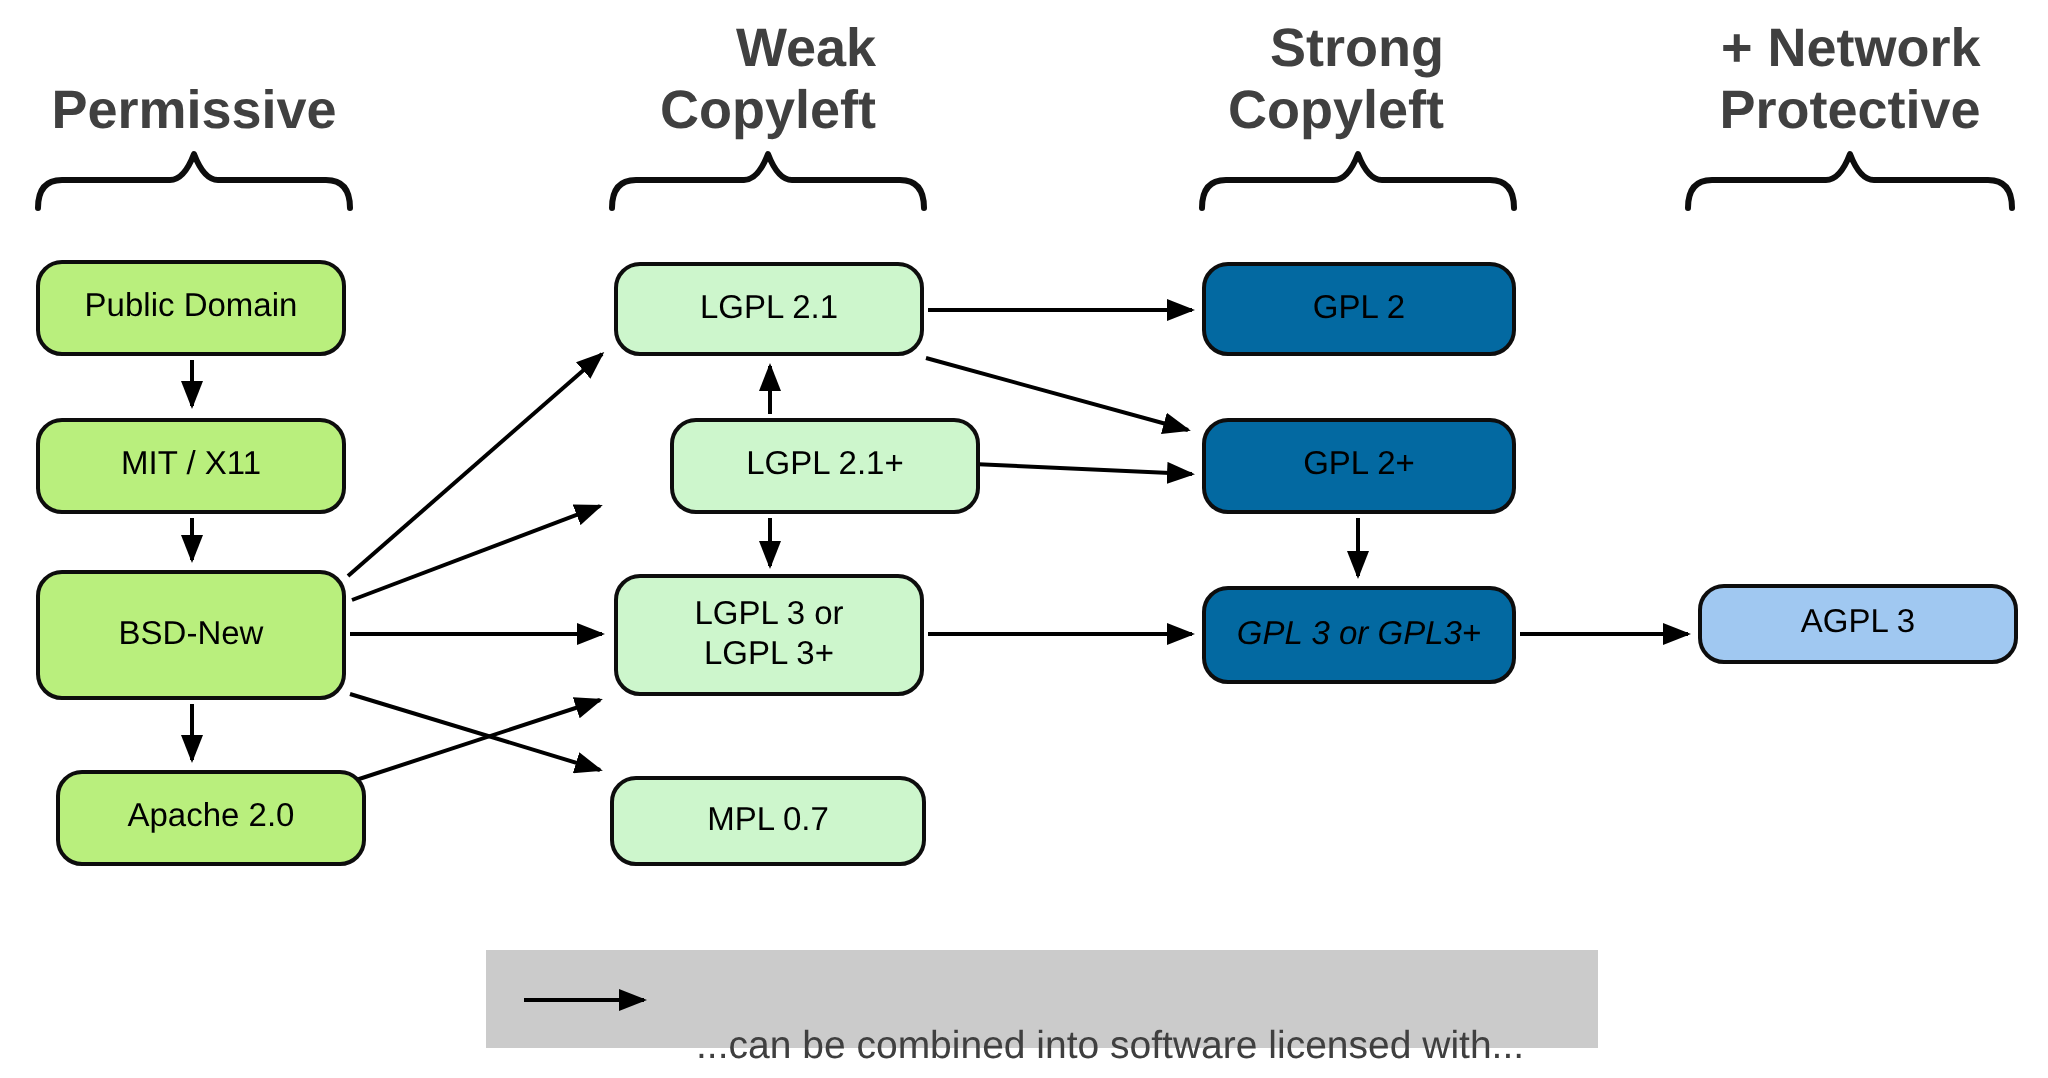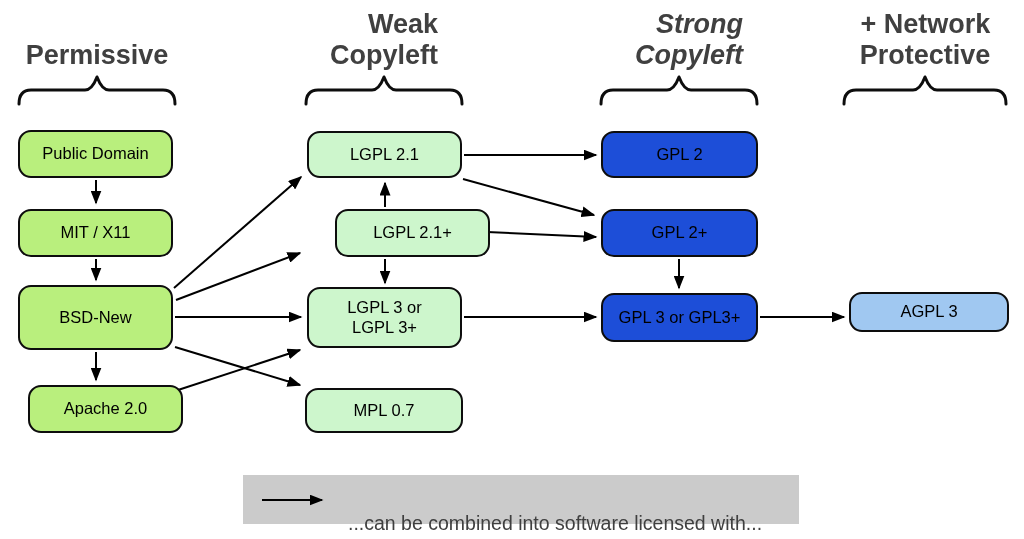--- a/index.html
+++ b/index.html
@@ -17,53 +17,53 @@
   
   .node{
     position:absolute;box-sizing:border-box;
     border:2.5px solid #0d0d0d;border-radius:13px;
     display:flex;align-items:center;justify-content:center;
     text-align:center;font-size:16.5px;line-height:1.2;color:#000;
     white-space:pre-line;
   }
   .fill-permissive{background:#b9ef7d;}
   .fill-weak{background:#cdf6cc;}
-  .fill-strong{background:#1d4ed8;}
+  .fill-strong{background:#0369a1;}
   .fill-network{background:#a0c8f1;}
 
   .n-public{left:18px;top:130px;width:155px;height:48px;}
   .n-mit{left:18px;top:209px;width:155px;height:48px;}
   .n-bsd{left:18px;top:285px;width:155px;height:65px;}
   .n-apache{left:18px;top:385px;width:155px;height:48px;margin-left:10px;}
   .n-lgpl21{left:307px;top:131px;width:155px;height:47px;}
   .n-lgpl21p{left:307px;top:209px;width:155px;height:48px;margin-left:28px;}
   .n-lgpl3{left:307px;top:287px;width:155px;height:61px;}
   .n-mpl{left:305px;top:388px;width:158px;height:45px;}
   .n-gpl2{left:601px;top:131px;width:157px;height:47px;}
   .n-gpl2p{left:601px;top:209px;width:157px;height:48px;}
-  .n-gpl3{left:601px;top:293px;width:157px;height:49px;}
+  .n-gpl3{left:601px;top:293px;width:157px;height:49px;font-style:italic;}
   .n-agpl{left:849px;top:292px;width:160px;height:40px;}
 
   .edge-layer{position:absolute;left:0;top:0;width:1024px;height:539px;}
 
   
   .legend{
     position:absolute;left:243px;top:475px;width:556px;height:49px;
     background:#cbcbcb;display:flex;align-items:center;
     padding-left:15px;box-sizing:border-box;gap:10px;
   }
   .legend-text{font-size:19.5px;color:#3f3f3f;margin-top:48px;}
 </style>
 </head>
 <body>
 
 <div class="hdr" style="left:18px;width:158px;">Permissive</div>
 <div class="hdr" style="left:306px;width:156px;">Weak
 Copyleft</div>
-<div class="hdr" style="left:611px;width:156px;font-style:italic;">Strong
+<div class="hdr" style="left:590px;width:156px;">Strong
 Copyleft</div>
 <div class="hdr" style="left:840px;width:170px;">+ Network
 Protective</div>
 
 <svg class="edge-layer" width="1024" height="539" viewBox="0 0 1024 539">
   <defs>
     <marker id="ah" viewBox="0 0 14 11" refX="12.5" refY="5.5" markerWidth="14" markerHeight="11" markerUnits="userSpaceOnUse" orient="auto">
       <path d="M0,0 L14,5.5 L0,11 Z" fill="#000"></path>
     </marker>
   </defs>

